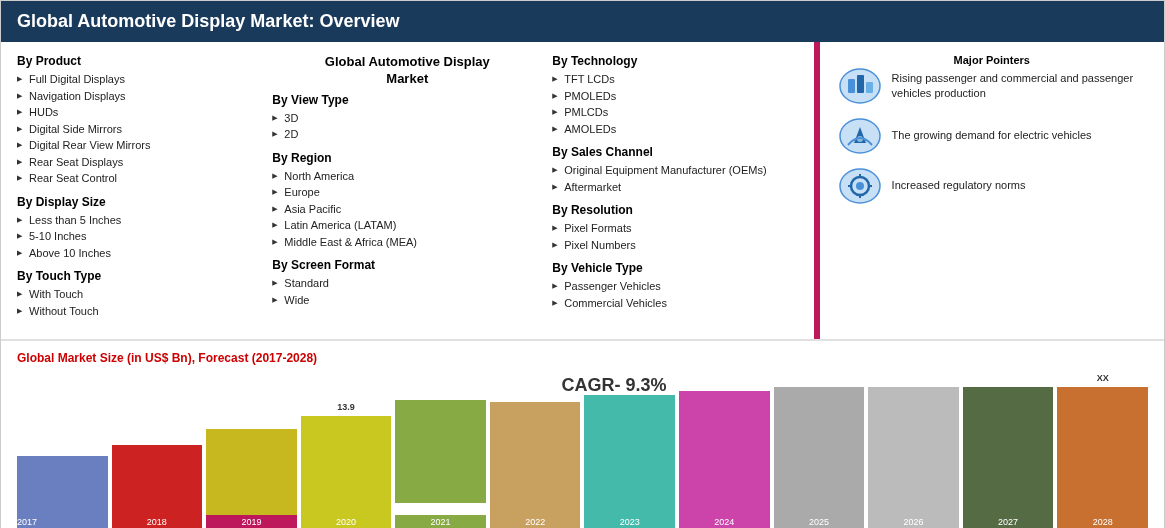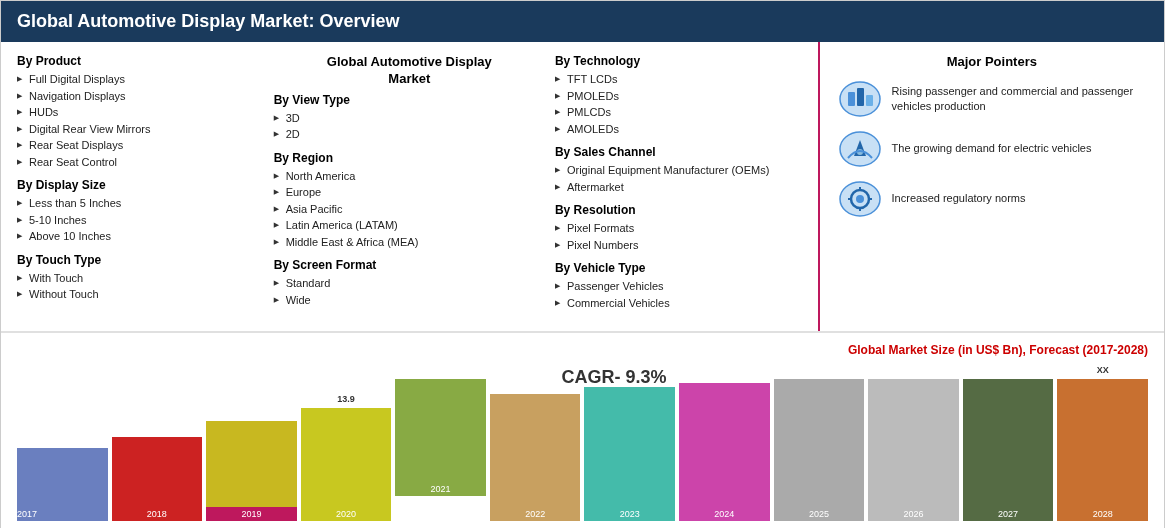--- a/index.html
+++ b/index.html
@@ -20,21 +20,21 @@
     }
     
     .content-area {
       display: flex;
       border-bottom: 2px solid #e0e0e0;
     }
     
     .left-panel {
       width: 820px;
       padding: 12px 16px;
-      border-right: 2px solid #be185d;
+      border-right: 6px solid #be185d;
     }
     
     .right-panel {
       width: 345px;
       padding: 12px 16px;
     }
     
     .info-grid {
       display: flex;
       gap: 10px;
@@ -86,23 +86,22 @@
       top: 3px;
       color: #333;
     }
     
     .section {
       margin-bottom: 8px;
     }
     
     .right-panel-title {
       font-weight: bold;
-      font-size: 13px;
+      font-size: 11px;
       text-align: center;
-      margin-bottom: 10px;
       color: #000;
     }
     
     .pointer-item {
       display: flex;
       align-items: center;
       margin-bottom: 10px;
       gap: 8px;
     }
     
@@ -128,21 +127,20 @@
     
     .chart-section {
       padding: 10px 16px 8px;
     }
     
     .chart-title {
       color: #cc0000;
       font-weight: bold;
       font-size: 12px;
       margin-bottom: 8px;
-      text-align: right;
     }
     
     .chart-area {
       position: relative;
       height: 180px;
       display: flex;
       align-items: flex-end;
       gap: 4px;
       padding-bottom: 24px;
     }
@@ -178,20 +176,21 @@
     <div class="left-panel">
       <div class="info-grid">
 
         <div class="col">
           <div class="section">
             <div class="col-title">By Product</div>
             <ul class="bullet-list">
               <li>Full Digital Displays</li>
               <li>Navigation Displays</li>
               <li>HUDs</li>
+              <li>Digital Side Mirrors</li>
               <li>Digital Rear View Mirrors</li>
               <li>Rear Seat Displays</li>
               <li>Rear Seat Control</li>
             </ul>
           </div>
           <div class="section">
             <div class="col-title">By Display Size</div>
             <ul class="bullet-list">
               <li>Less than 5 Inches</li>
               <li>5-10 Inches</li>
@@ -334,21 +333,21 @@
         <div class="bar-group" style="display: flex; flex-direction: column; align-items: center; flex: 1 1 0%; height: 100%; justify-content: flex-end;">
           <div style="font-size: 9px; color: rgb(51, 51, 51); font-weight: bold; margin-bottom: 2px; min-height: 12px;"></div>
           <div style="width: 100%; height: 86px; background: rgb(200, 184, 32); position: relative;"></div>
           <div style="font-size: 9px; color: rgb(255, 255, 255); background: #be185d; text-align: center; width: 100%; padding: 2px 0px;">2019</div>
         </div>
         <div class="bar-group" style="display: flex; flex-direction: column; align-items: center; flex: 1 1 0%; height: 100%; justify-content: flex-end;">
           <div style="font-size: 9px; color: rgb(51, 51, 51); font-weight: bold; margin-bottom: 2px; min-height: 12px;">13.9</div>
           <div style="width: 100%; height: 99px; background: rgb(200, 200, 32); position: relative;"></div>
           <div style="font-size: 9px; color: rgb(255, 255, 255); background: rgb(200, 200, 32); text-align: center; width: 100%; padding: 2px 0px;">2020</div>
         </div>
-        <div class="bar-group" style="display: flex; flex-direction: column; align-items: center; flex: 1 1 0%; height: 100%; justify-content: flex-start;">
+        <div class="bar-group" style="display: flex; flex-direction: column; align-items: center; flex: 1 1 0%; height: 100%; justify-content: space-between;">
           <div style="font-size: 9px; color: rgb(51, 51, 51); font-weight: bold; margin-bottom: 2px; min-height: 12px;"></div>
           <div style="width: 100%; height: 103px; background: rgb(136, 170, 68); position: relative;"></div>
           <div style="font-size: 9px; color: rgb(255, 255, 255); background: rgb(136, 170, 68); text-align: center; width: 100%; padding: 2px 0px;">2021</div>
         </div>
         <div class="bar-group" style="display: flex; flex-direction: column; align-items: flex-start; flex: 1 1 0%; height: 100%; justify-content: flex-end;">
           <div style="font-size: 9px; color: rgb(51, 51, 51); font-weight: bold; margin-bottom: 2px; min-height: 12px;"></div>
           <div style="width: 100%; height: 113px; background: rgb(200, 160, 96); position: relative;"></div>
           <div style="font-size: 9px; color: rgb(255, 255, 255); background: rgb(200, 160, 96); text-align: center; width: 100%; padding: 2px 0px;">2022</div>
         </div>
         <div class="bar-group" style="display: flex; flex-direction: column; align-items: center; flex: 1 1 0%; height: 100%; justify-content: flex-end;">

